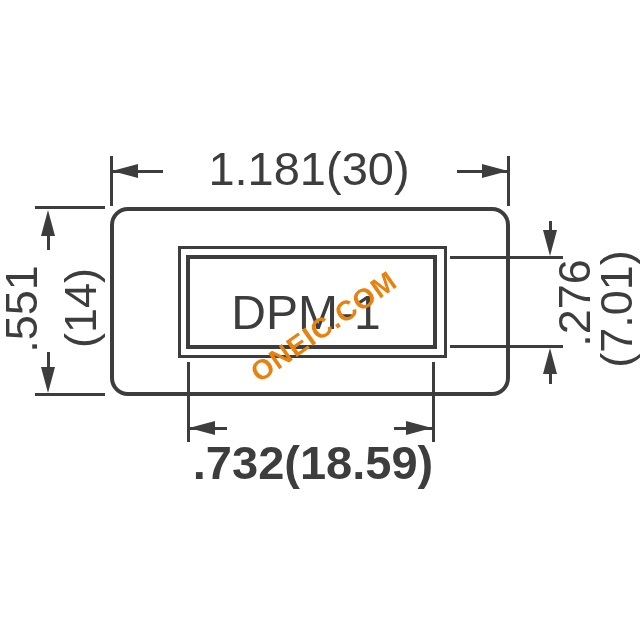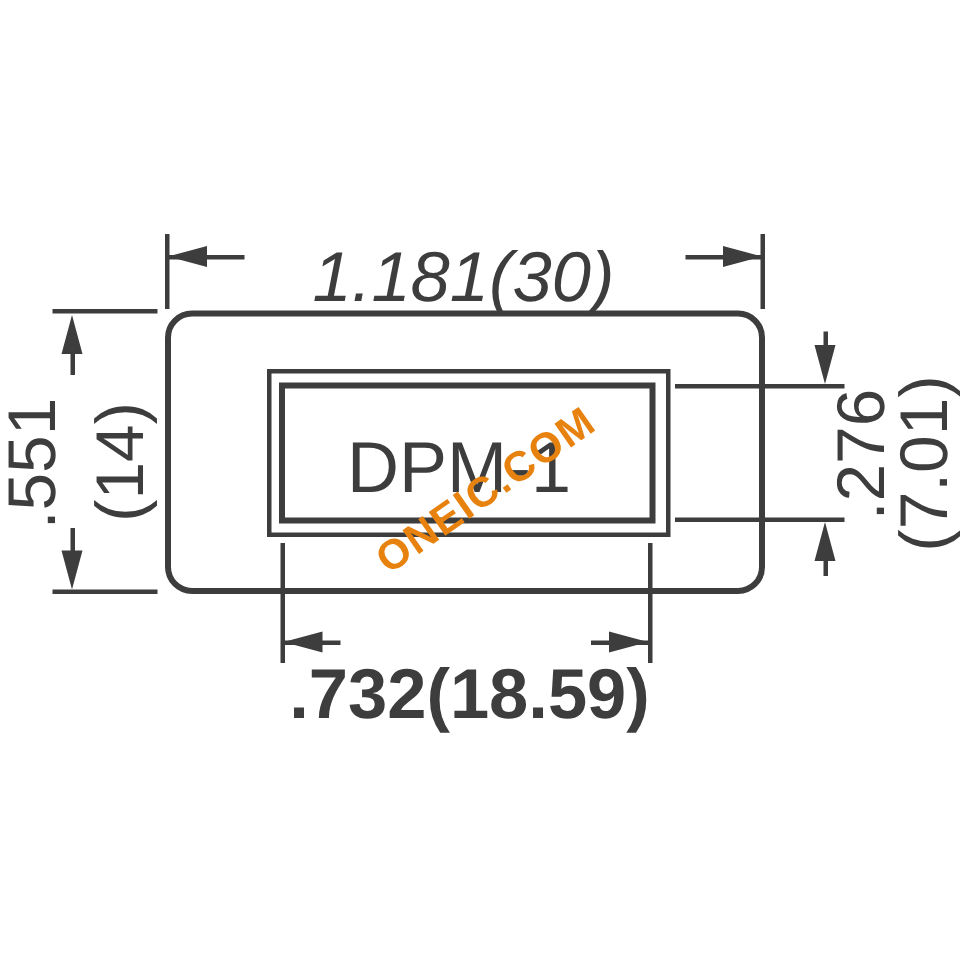--- a/index.html
+++ b/index.html
@@ -85,21 +85,21 @@
   <div class="bezel-outer"></div>
   <div class="window-inner"></div>
   <div class="part-label">DPM-1</div>
 
   <div class="line" style="left:110px; top:156px; width:3px; height:50px;"></div>
   <div class="line" style="left:507px; top:156px; width:3px; height:50px;"></div>
   <div class="line" style="left:112px; top:170px; width:51px; height:3px;"></div>
   <div class="arr arr-left" style="left:112px; top:164px;"></div>
   <div class="line" style="left:457px; top:170px; width:51px; height:3px;"></div>
   <div class="arr arr-right" style="left:482px; top:164px;"></div>
-  <div class="dim-text" style="left:309px; top:184px;font-style:italic;">1.181(30)</div>
+  <div class="dim-text" style="left:309px; top:168px;">1.181(30)</div>
 
   <div class="line" style="left:35px; top:206px; width:70px; height:3px;"></div>
   <div class="line" style="left:35px; top:393px; width:70px; height:3px;"></div>
   <div class="arr arr-up" style="left:41px; top:210px;"></div>
   <div class="line" style="left:47px; top:234px; width:3px; height:16px;"></div>
   <div class="arr arr-down" style="left:41px; top:367px;"></div>
   <div class="line" style="left:47px; top:352px; width:3px; height:16px;"></div>
   <div class="dim-text rot" style="left:21px; top:309px;">.551</div>
   <div class="dim-text rot" style="left:80px; top:308px;">(14)</div>
 

